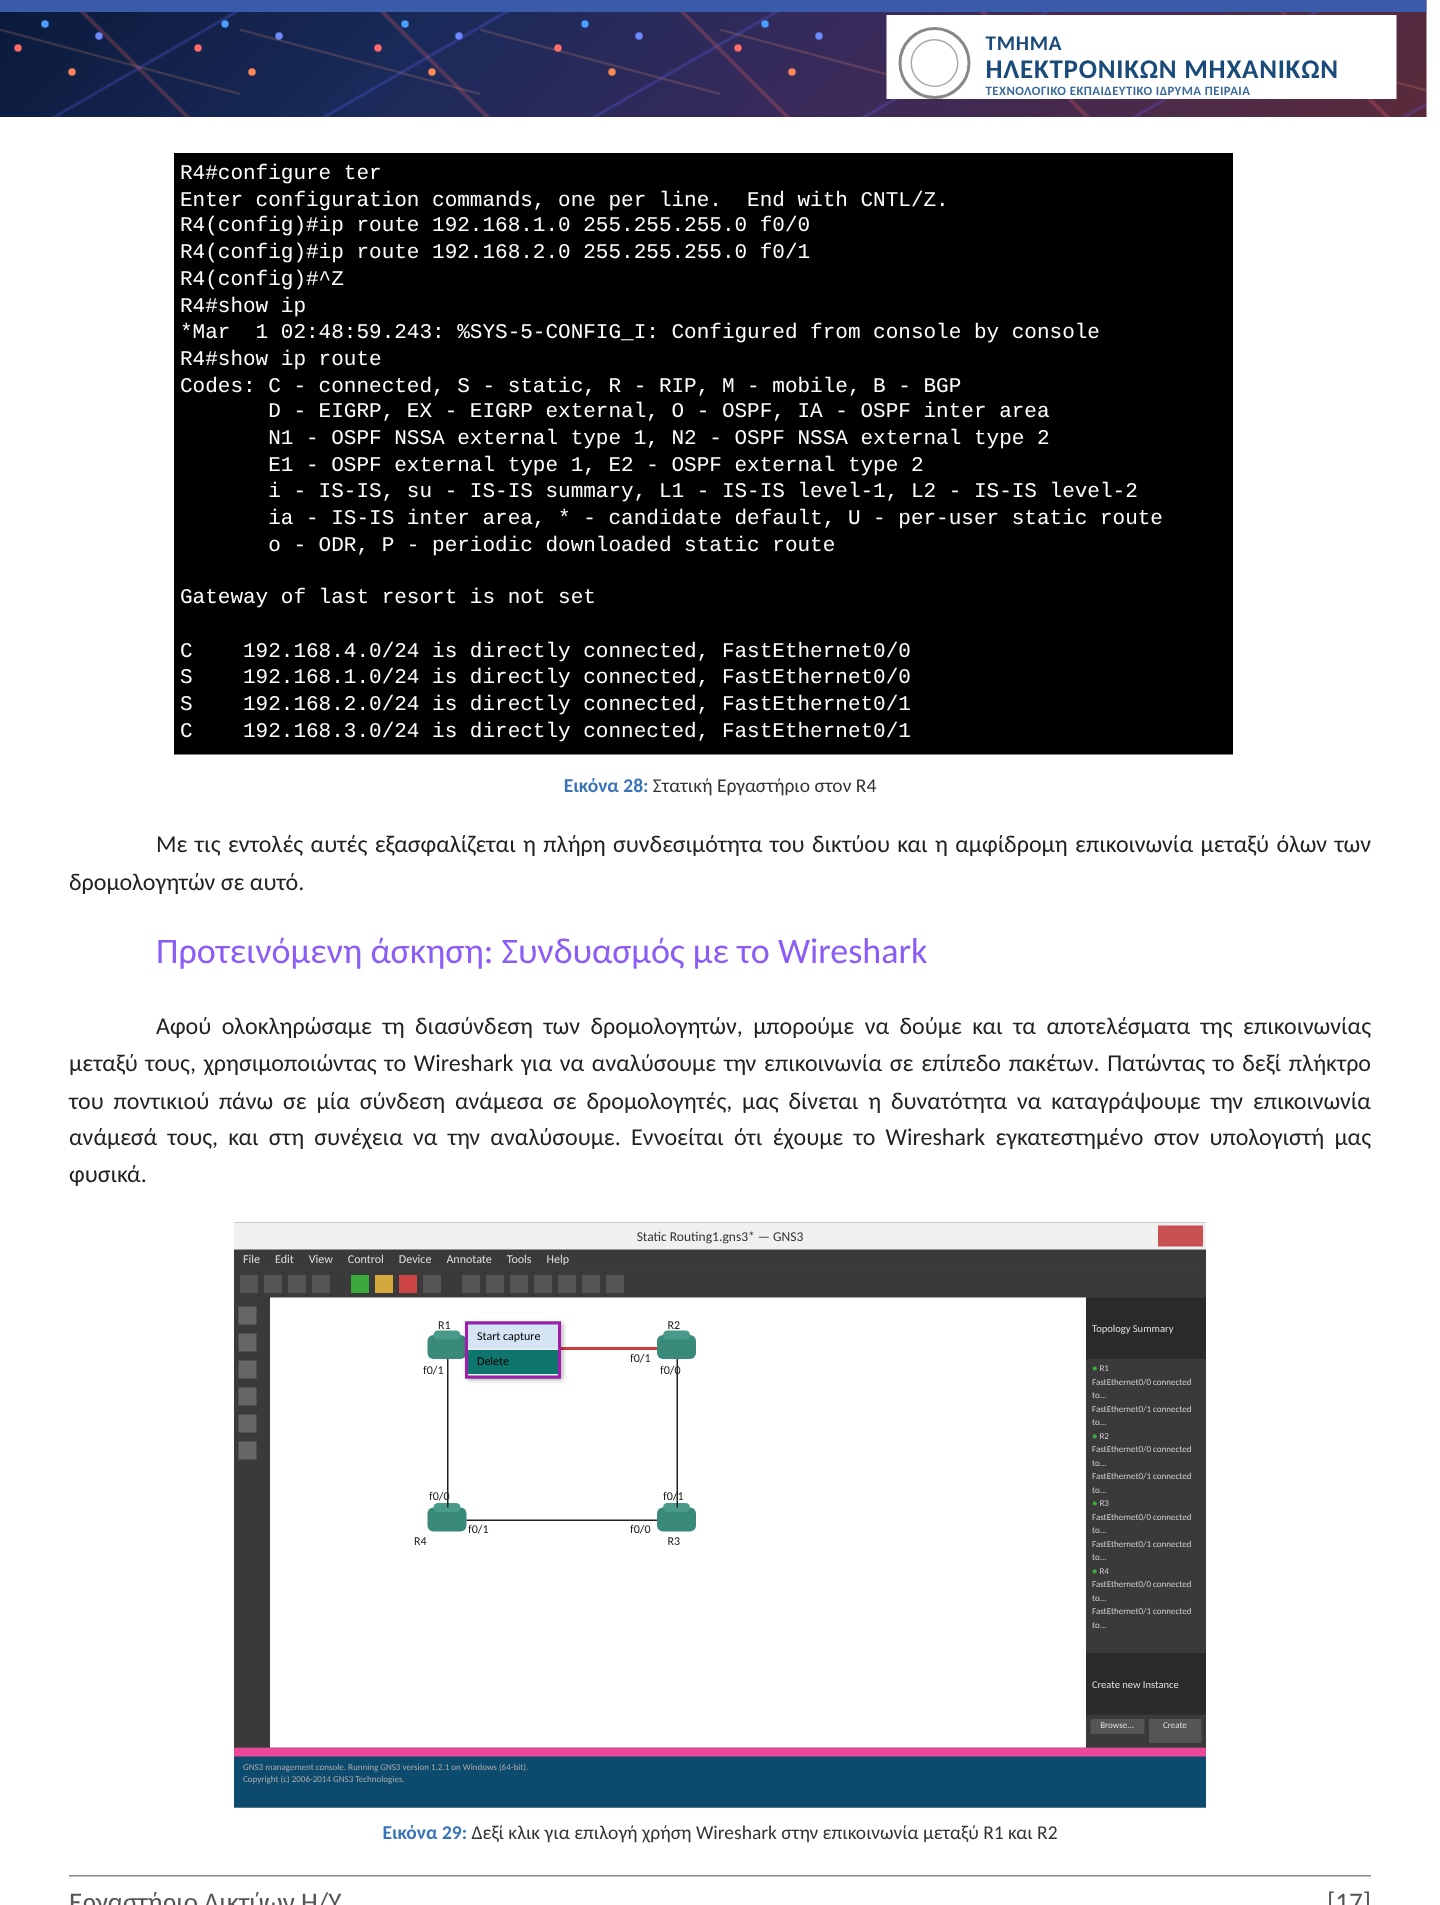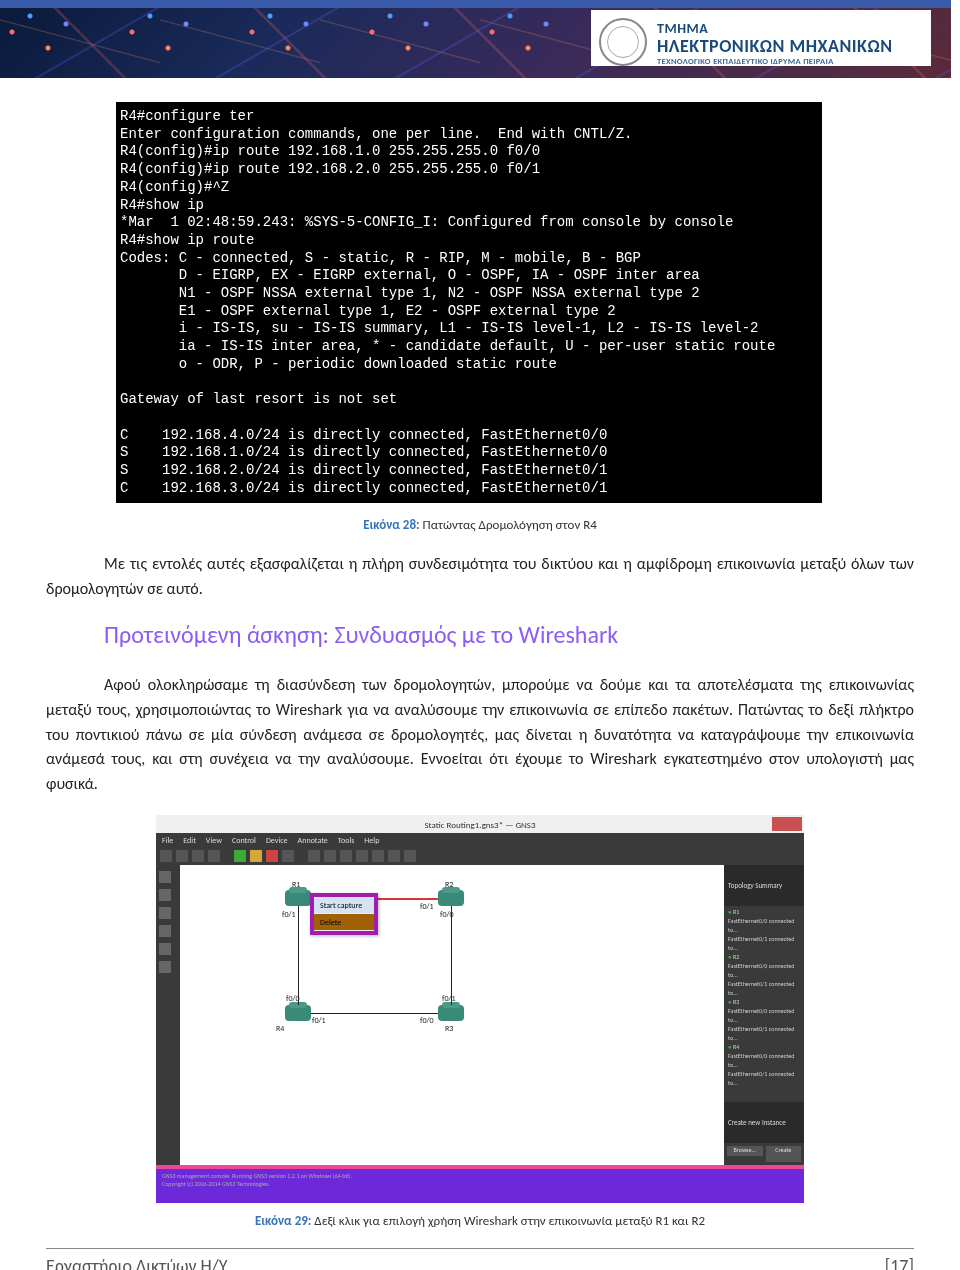--- a/index.html
+++ b/index.html
@@ -117,28 +117,28 @@
   .tb-play{background:#3aaa3a;} .tb-pause{background:#d4a83a;} .tb-stop{background:#cc4444;}
   .gns3-body{display:flex;height:300px;}
   .gns3-sidebar{width:18px;background:#3a3a3a;display:flex;flex-direction:column;gap:6px;padding:6px 3px;}
   .sb-ico{width:12px;height:12px;background:#666;}
   .gns3-canvas{flex:1;background:#ffffff;position:relative;}
   .router{position:absolute;width:26px;height:16px;background:#3a8a7a;border-radius:4px;}
   .router::after{content:"";position:absolute;top:-3px;left:4px;width:18px;height:6px;background:#4a9a8a;border-radius:3px;}
   .rlbl{position:absolute;font-size:8px;color:#222;}
   .link{position:absolute;background:#222;height:1px;}
   .link-red{background:#d03a3a;height:2px;}
-  .ctx-menu{position:absolute;background:#a16207;border:4px solid #a21caf;font-size:8px;left:130px;top:28px;width:60px;box-shadow:1px 1px 3px rgba(0,0,0,0.3);}
+  .ctx-menu{position:absolute;background:#0f766e;border:2px solid #a21caf;font-size:8px;left:130px;top:16px;width:60px;box-shadow:1px 1px 3px rgba(0,0,0,0.3);}
   .ctx-item{padding:3px 6px;border-bottom:1px solid #eee;}
   .ctx-item.sel{background:#d4e4f4;}
   .gns3-right{width:80px;background:#3a3a3a;display:flex;flex-direction:column;}
   .right-head{font-size:7px;color:#ddd;padding:16px 4px;background:#2a2a2a;}
   .right-list{font-size:6px;color:#ccc;padding:2px 4px;line-height:1.5;}
   .right-list .dot-g::before{content:"● ";color:#3aaa3a;}
-  .gns3-bottom{height:28px;background:#6d28d9;border-top:4px solid #ec4899;font-size:6px;color:#aaa;padding:3px 6px;}
+  .gns3-bottom{height:28px;background:#0c4a6e;border-top:6px solid #ec4899;font-size:6px;color:#aaa;padding:3px 6px;}
   .footer-rule{border-top:1px solid #888;margin-top:14px;display:flex;justify-content:space-between;padding-top:6px;font-size:18px;color:#555;}
 </style>
 </head>
 <body>
 
 <div class="header-banner">
   <div class="header-lines"></div>
   <div class="blue-strip"></div>
   <div class="dept-box">
     <div class="dept-logo"></div>
@@ -169,21 +169,21 @@
        o - ODR, P - periodic downloaded static route
 
 Gateway of last resort is not set
 
 C    192.168.4.0/24 is directly connected, FastEthernet0/0
 S    192.168.1.0/24 is directly connected, FastEthernet0/0
 S    192.168.2.0/24 is directly connected, FastEthernet0/1
 C    192.168.3.0/24 is directly connected, FastEthernet0/1</div>
 
   <div class="caption">
-    <span class="caption-label">Εικόνα 28:</span><span> Πατώντας Δρομολόγηση στον R4</span>
+    <span class="caption-label">Εικόνα 28:</span><span> Στατική Εργαστήριο στον R4</span>
   </div>
 
   <p class="body-text">Με τις εντολές αυτές εξασφαλίζεται η πλήρη συνδεσιμότητα του δικτύου και η αμφίδρομη επικοινωνία μεταξύ όλων των δρομολογητών σε αυτό.</p>
 
   <h2 class="section-heading">Προτεινόμενη άσκηση: Συνδυασμός με το Wireshark</h2>
 
   <p class="body-text">Αφού ολοκληρώσαμε τη διασύνδεση των δρομολογητών, μπορούμε να δούμε και τα αποτελέσματα της επικοινωνίας μεταξύ τους, χρησιμοποιώντας το Wireshark για να αναλύσουμε την επικοινωνία σε επίπεδο πακέτων. Πατώντας το δεξί πλήκτρο του ποντικιού πάνω σε μία σύνδεση ανάμεσα σε δρομολογητές, μας δίνεται η δυνατότητα να καταγράψουμε την επικοινωνία ανάμεσά τους, και στη συνέχεια να την αναλύσουμε. Εννοείται ότι έχουμε το Wireshark εγκατεστημένο στον υπολογιστή μας φυσικά.</p>
 
   <div class="gns3-figure">
     <div class="gns3-titlebar">

